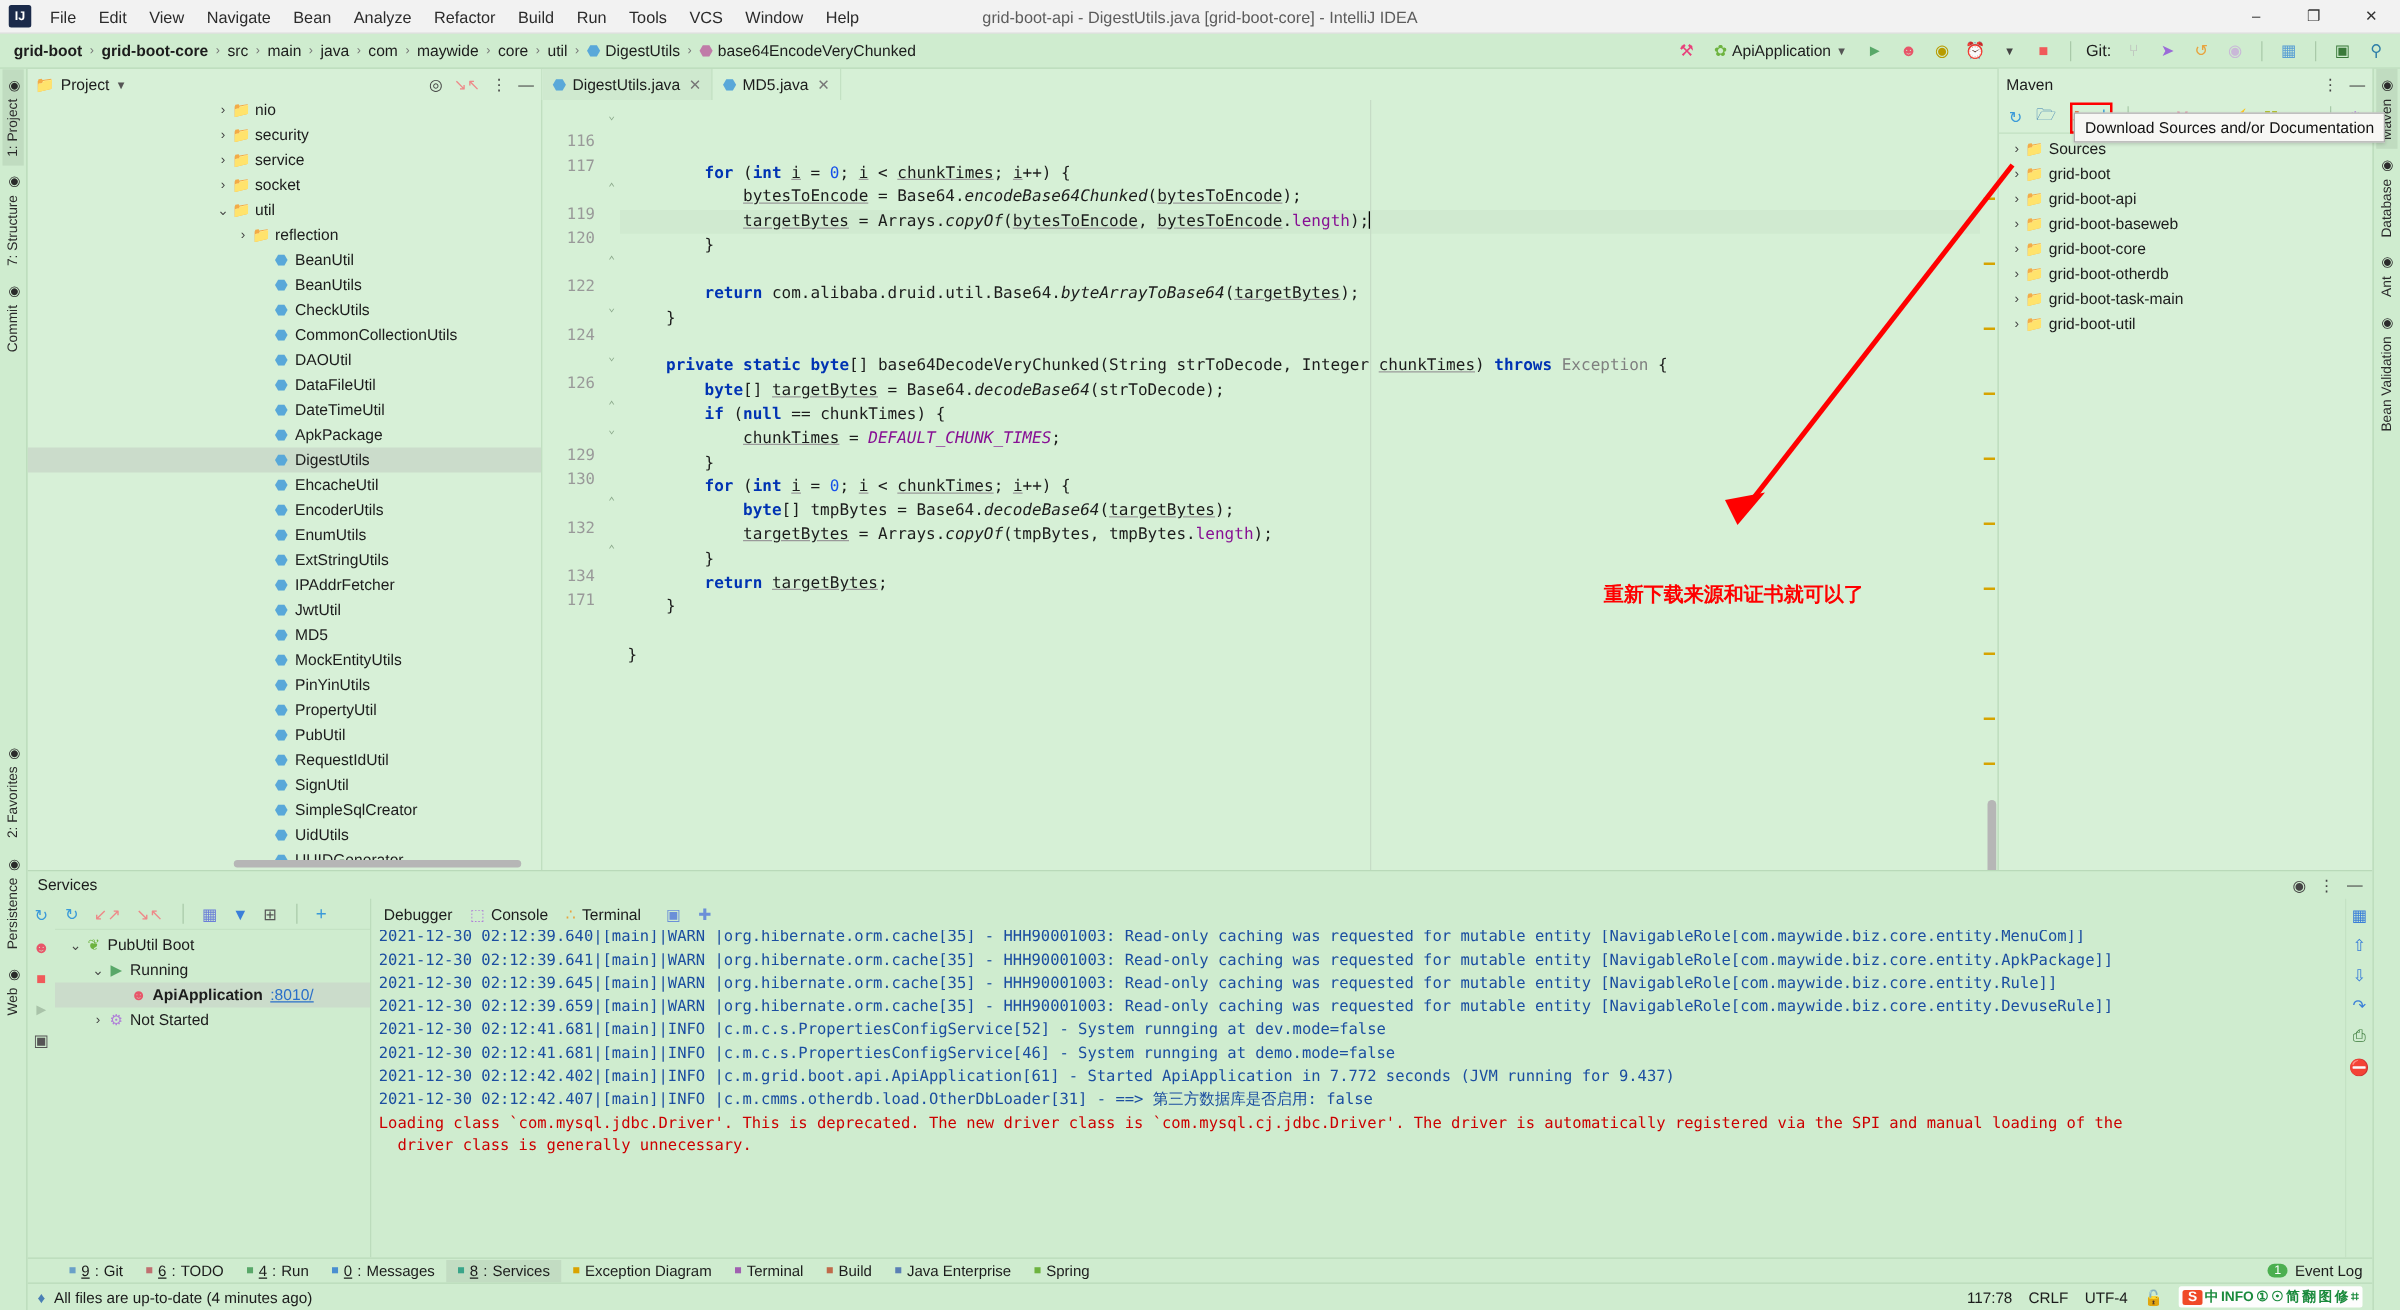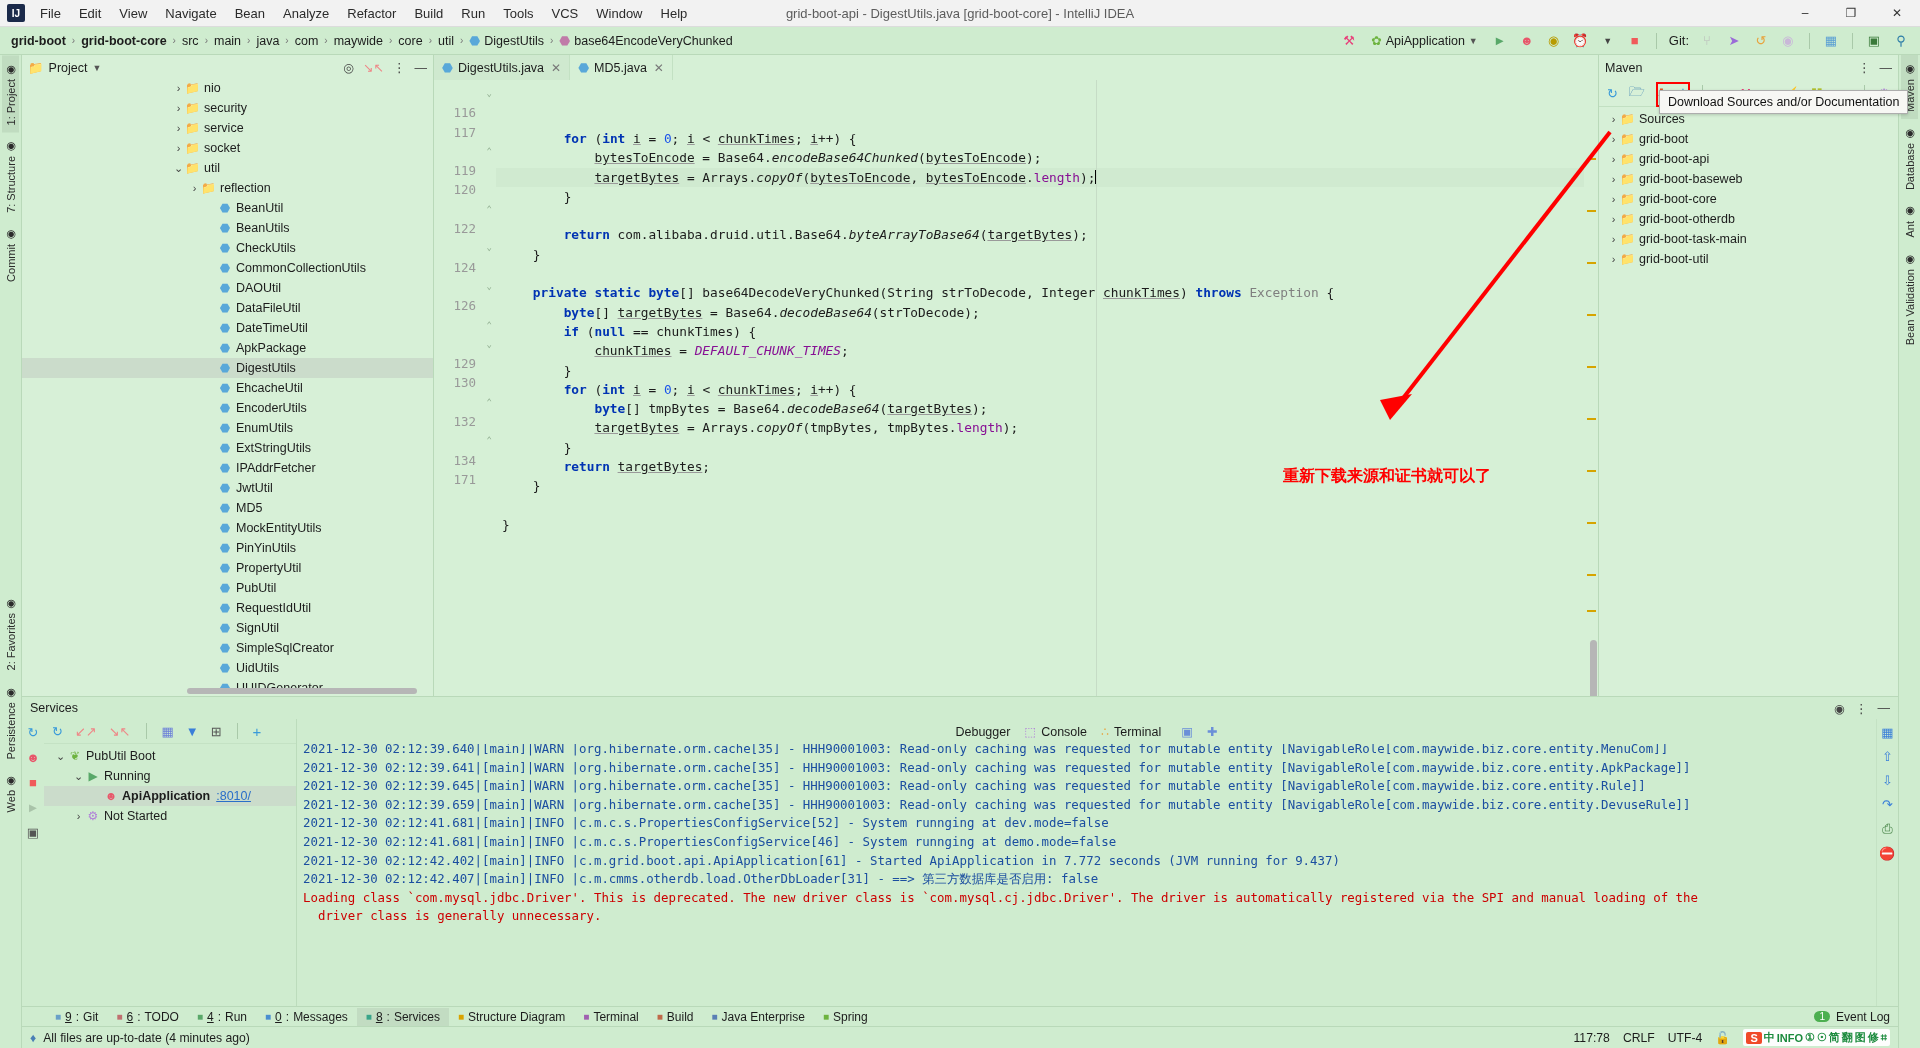--- a/index.html
+++ b/index.html
@@ -111,21 +111,21 @@
   
   .bottompane { flex:0 0 310px; display:flex; flex-direction:column; background:#cfeccf; border-top:1px solid #b9d9b9; min-height:0;}
   .bp-head { height:22px; display:flex; align-items:center; padding:0 8px; font-size:12.5px; flex:0 0 22px;}
   .bp-head .acts { margin-left:auto; display:flex; gap:10px; color:#444;}
   .bp-body { flex:1 1 auto; display:flex; min-height:0;}
   .svc-toolbar { width:22px; flex:0 0 22px; display:flex; flex-direction:column; align-items:center; gap:10px; padding-top:6px;}
   .svc-tree { width:253px; flex:0 0 253px; display:flex; flex-direction:column; border-right:1px solid #bcdcbc;}
   .svc-tb { height:25px; display:flex; align-items:center; gap:12px; padding:0 8px; flex:0 0 25px; border-bottom:1px solid #c4e2c4;}
   .svc-nodes { flex:1 1 auto; padding-top:2px; }
   .console { flex:1 1 auto; display:flex; flex-direction:column; min-width:0;}
-  .con-tabs { height:25px; display:flex; align-items:center; gap:14px; padding:0 10px; flex:0 0 25px; font-size:12.5px;justify-content:center;}
+  .con-tabs { height:25px; display:flex; align-items:center; gap:14px; padding:0 10px; flex:0 0 25px; font-size:12.5px;}
   .con-tabs .ct { display:flex; align-items:center; gap:5px;}
   .con-out { flex:1 1 auto; overflow:hidden; font-family:"DejaVu Sans Mono", monospace; font-size:12.4px;
              padding:2px 0 0 6px; white-space:pre; position:relative; color:#1b4ea0;}
   .logline { height:18.6px; line-height:18.6px;}
   .logline.red { color:#cc0000;}
   .con-right { width:22px; flex:0 0 22px; display:flex; flex-direction:column; align-items:center; gap:9px; padding-top:6px; border-left:1px solid #c4e2c4;}
 
   
   .toolbuttons { height:20px; display:flex; align-items:center; gap:0; background:#cfeccf;
                  border-top:1px solid #b9d9b9; flex:0 0 20px; padding-left:24px; font-size:12px;}
@@ -706,21 +706,21 @@
             <span>Messages</span>
           </div>
           <div class="tb sel">
             <span style="color: rgb(58, 165, 138); font-size: 10px;">■</span>
             <span class="u1">8</span>
             <span>:</span>
             <span>Services</span>
           </div>
           <div class="tb">
             <span style="color: rgb(217, 163, 0); font-size: 10px;">■</span>
-            <span>Structure Diagram</span>
+            <span>Exception Diagram</span>
           </div>
           <div class="tb">
             <span style="color: rgb(160, 96, 176); font-size: 10px;">■</span>
             <span>Terminal</span>
           </div>
           <div class="tb">
             <span style="color: rgb(192, 106, 74); font-size: 10px;">■</span>
             <span>Build</span>
           </div>
           <div class="tb">

